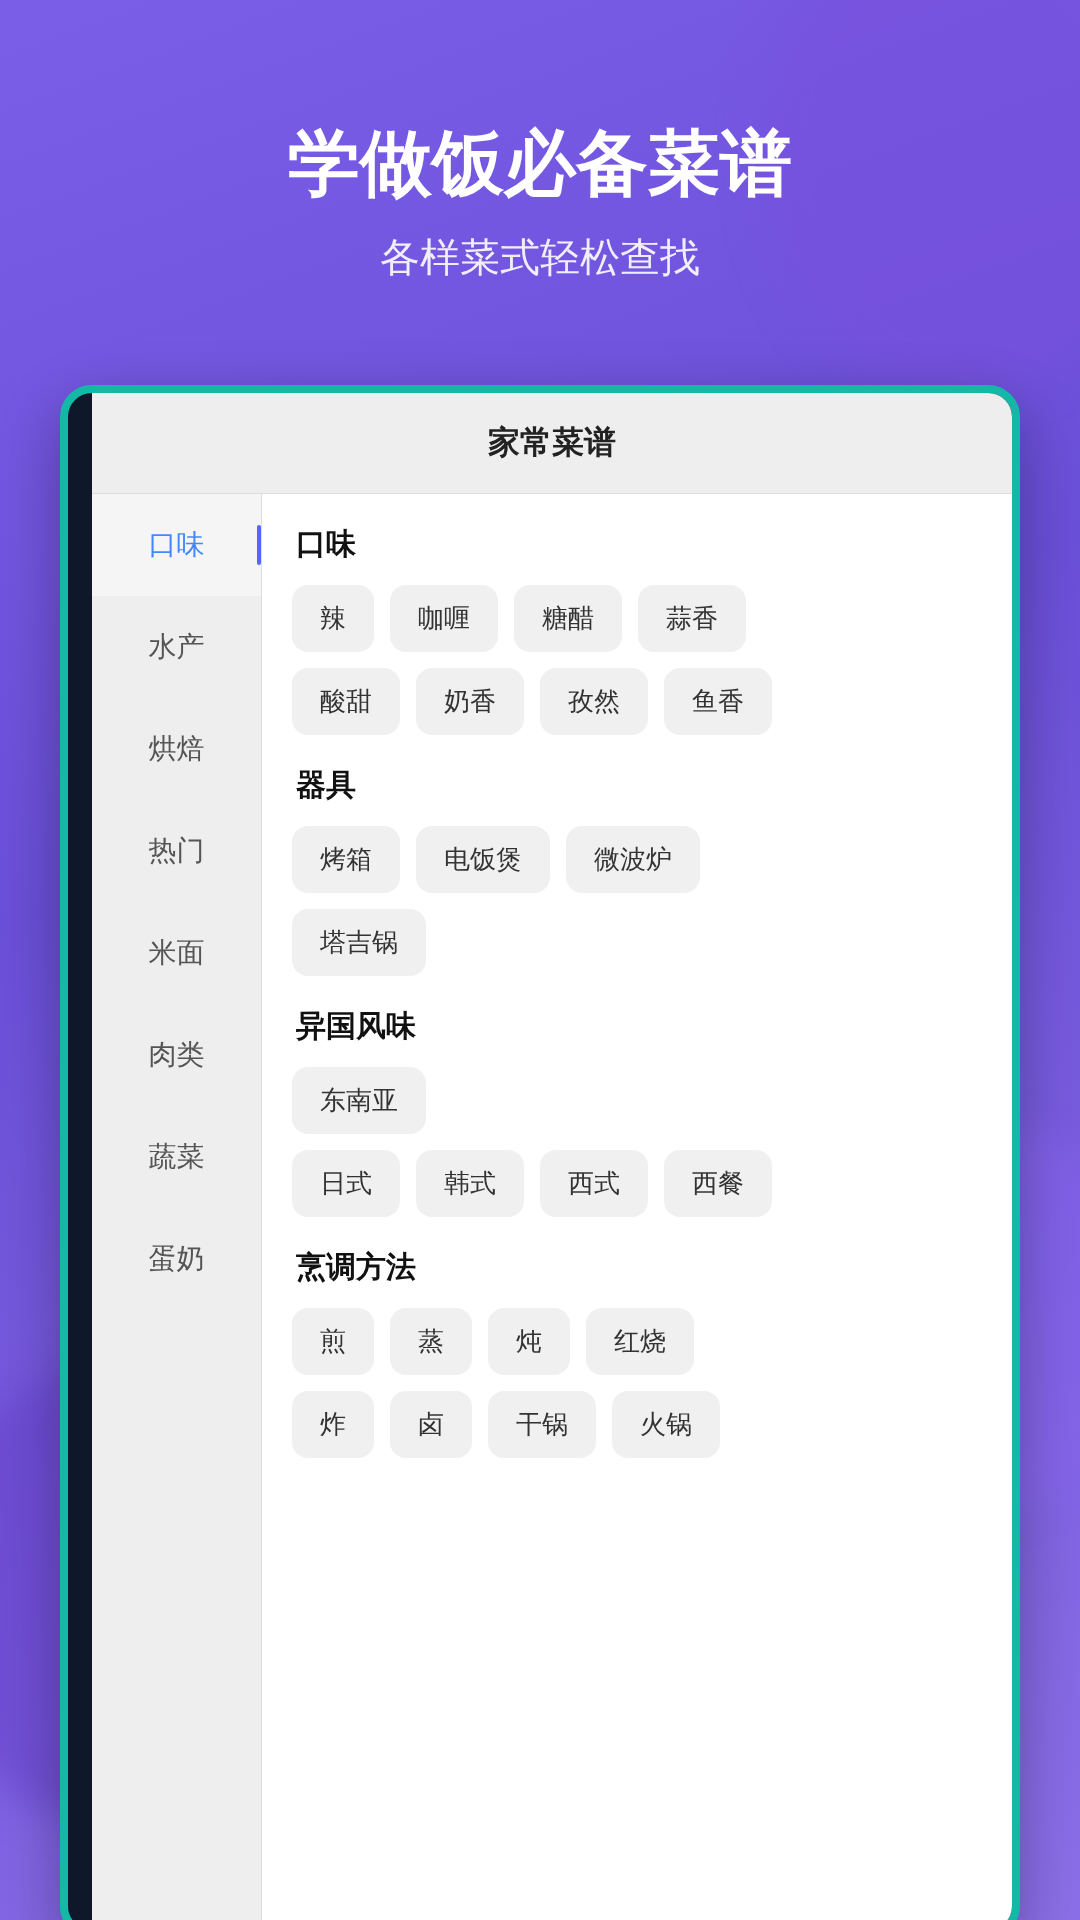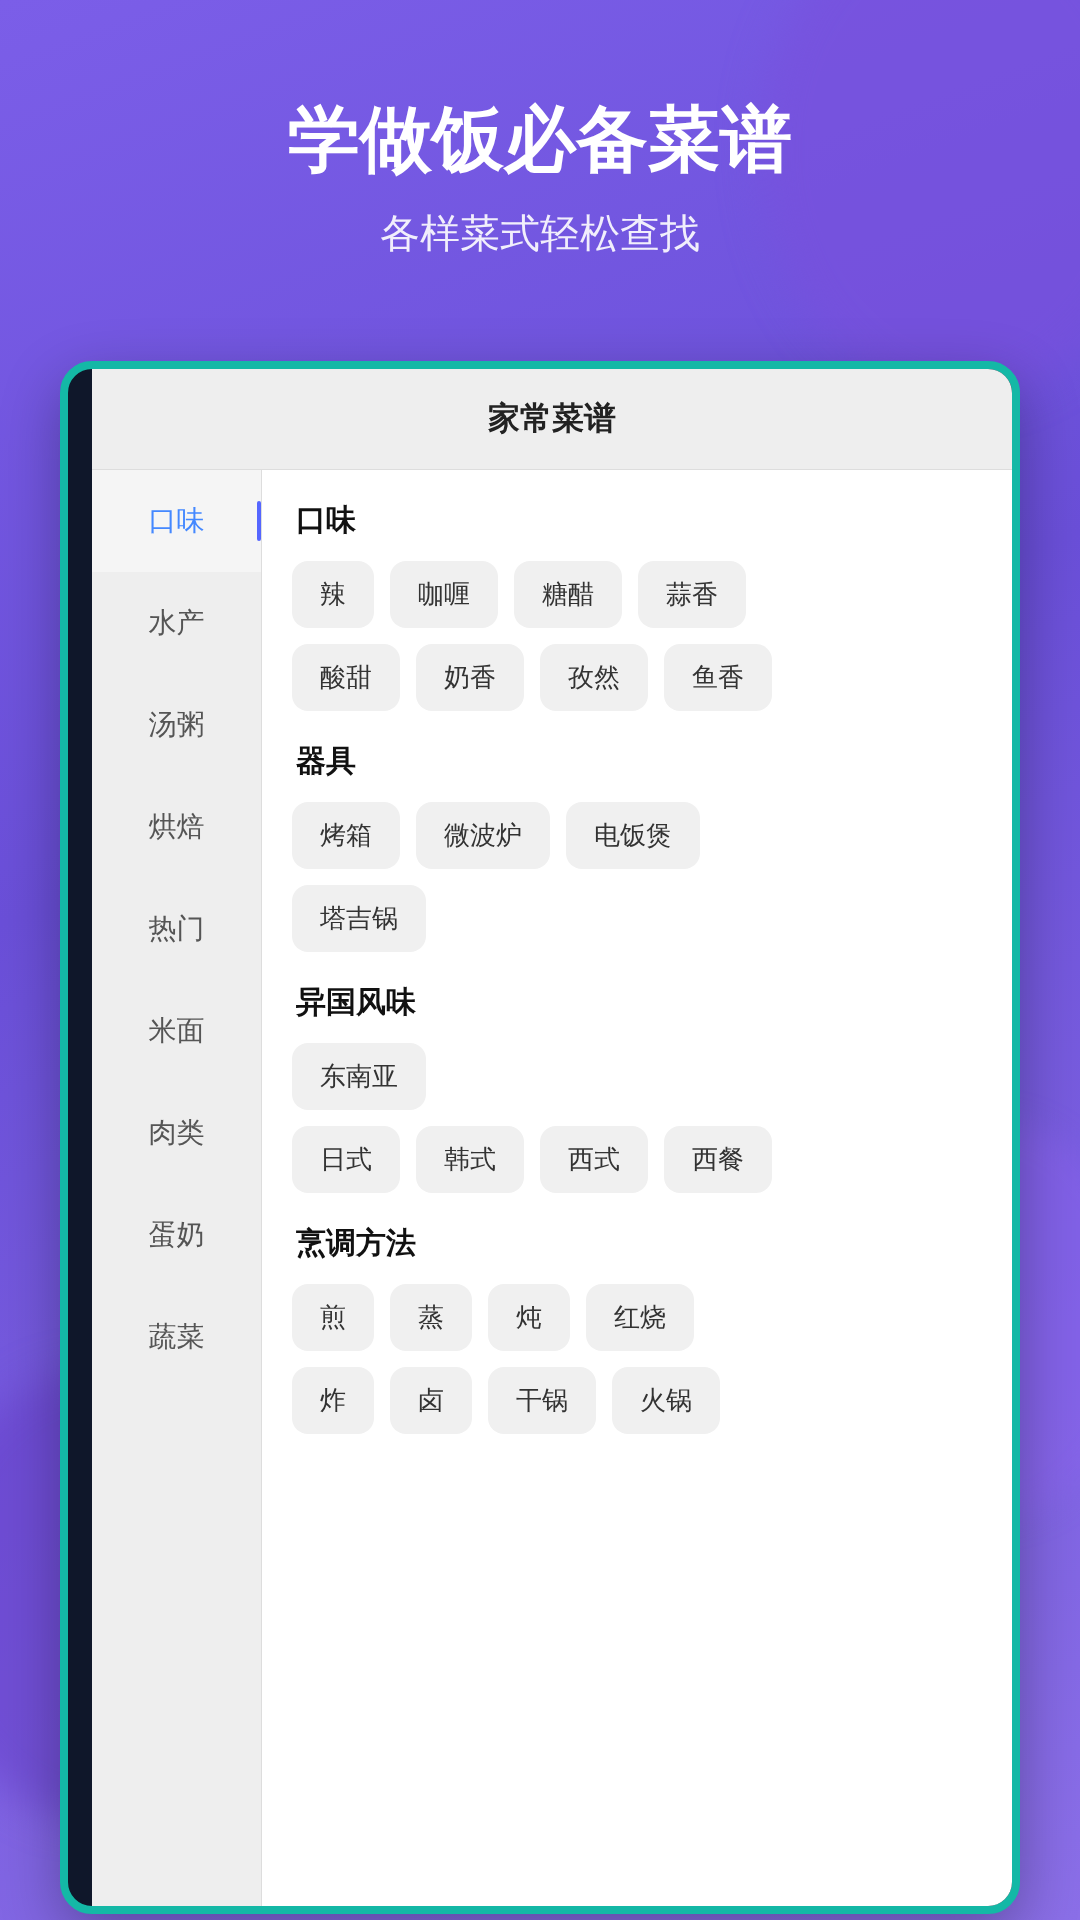--- a/index.html
+++ b/index.html
@@ -43,21 +43,21 @@
       border-radius: 50%;
       bottom: 400px;
       right: -60px;
       filter: blur(15px);
     }
 
     .header {
       position: relative;
       z-index: 2;
       text-align: center;
-      padding: 96px 60px 60px;
+      padding: 120px 60px 60px;
     }
 
     .header-title {
       font-size: 72px;
       font-weight: 700;
       color: #ffffff;
       line-height: 1.2;
       margin-bottom: 24px;
     }
 
@@ -185,27 +185,26 @@
 
 <div class="card-container">
   <div class="card-header">
     <span class="card-header-title">家常菜谱</span>
   </div>
   <div class="card-body">
 
     <div class="sidebar" id="sidebar">
         <div class="sidebar-item active">口味</div>
         <div class="sidebar-item">水产</div>
-        <div class="sidebar-item">汤粥</div>
         <div class="sidebar-item">烘焙</div>
         <div class="sidebar-item">热门</div>
         <div class="sidebar-item">米面</div>
         <div class="sidebar-item">肉类</div>
+        <div class="sidebar-item">蔬菜</div>
         <div class="sidebar-item">蛋奶</div>
-        <div class="sidebar-item">蔬菜</div>
       </div>
 
     <div class="content" id="content">
         <div class="section">
           <div class="section-title">口味</div>
           <div>
             <div class="tags-grid">
               <div class="tag">辣</div>
               <div class="tag">咖喱</div>
               <div class="tag">糖醋</div>
@@ -217,22 +216,22 @@
               <div class="tag">孜然</div>
               <div class="tag">鱼香</div>
             </div>
           </div>
         </div>
         <div class="section">
           <div class="section-title">器具</div>
           <div>
             <div class="tags-grid">
               <div class="tag">烤箱</div>
+              <div class="tag">电饭煲</div>
               <div class="tag">微波炉</div>
-              <div class="tag">电饭煲</div>
             </div>
             <div class="tags-grid">
               <div class="tag">塔吉锅</div>
             </div>
           </div>
         </div>
         <div class="section">
           <div class="section-title">异国风味</div>
           <div>
             <div class="tags-grid">

